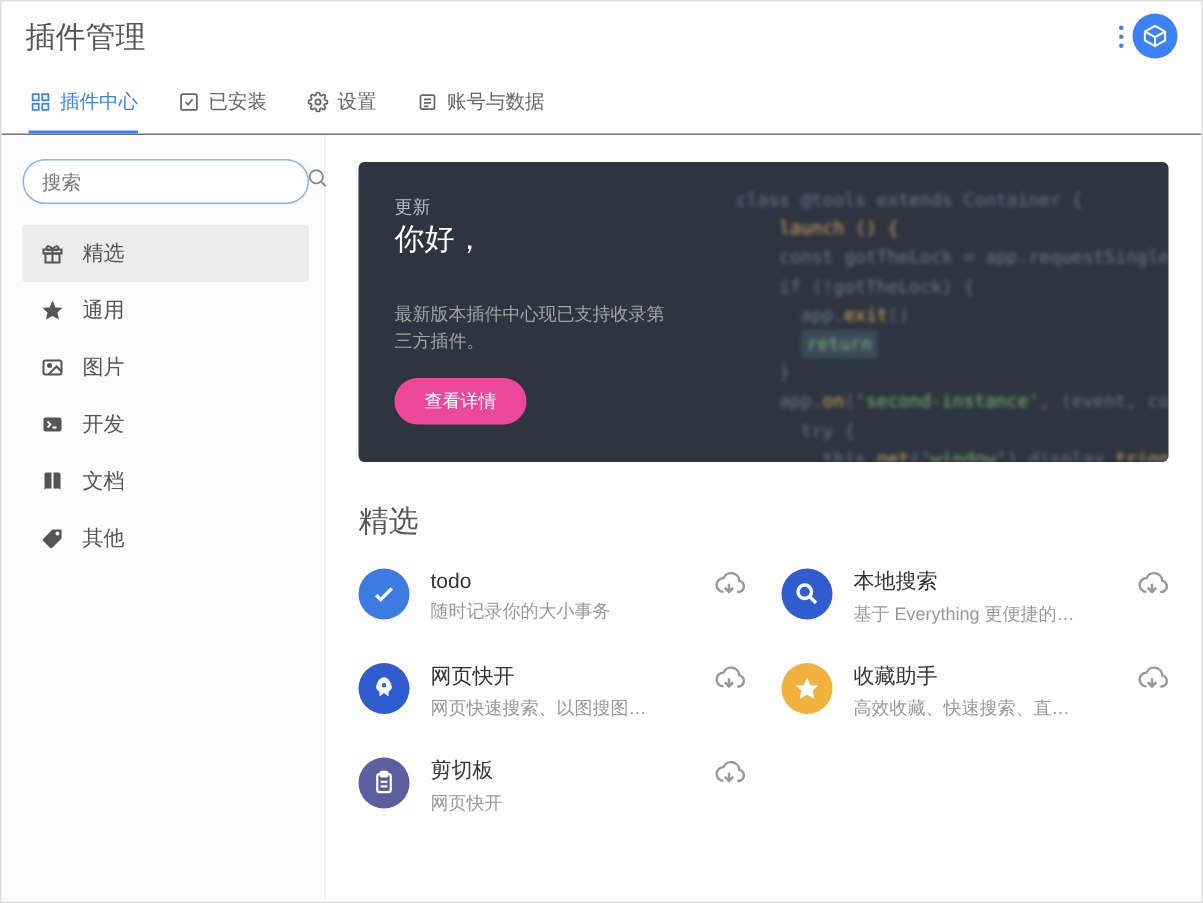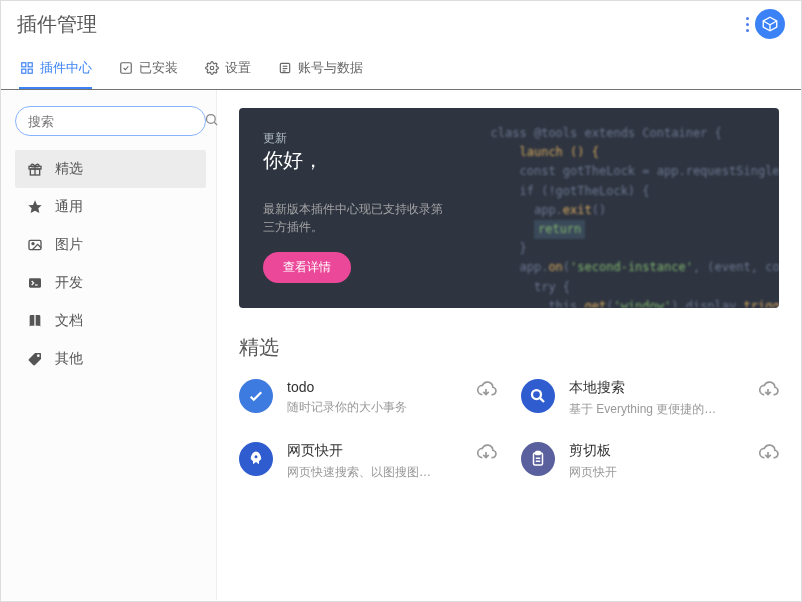--- a/index.html
+++ b/index.html
@@ -244,20 +244,35 @@
         <div class="card-body">
             <div class="card-title">网页快开</div>
             <div class="card-desc">网页快速搜索、以图搜图…</div>
           </div>
         <div class="card-dl"><svg width="22" height="22" viewBox="0 0 24 24" fill="none" stroke="currentColor" stroke-width="1.8">
               <path d="M8 17a5 5 0 0 1 0-10 6 6 0 0 1 11.5 2A4 4 0 0 1 18 17"></path>
               <path d="M12 11v6m-3-3 3 3 3-3"></path>
             </svg></div>
       </div>
       <div class="card">
+        <div class="card-icon" style="background:#f2b23e">
+            <svg width="18" height="18" viewBox="0 0 24 24" fill="#fff">
+              <polygon points="12,2 15,9 22,9.3 17,14 18.5,21 12,17.5 5.5,21 7,14 2,9.3 9,9"></polygon>
+            </svg>
+          </div>
+        <div class="card-body">
+            <div class="card-title">收藏助手</div>
+            <div class="card-desc">高效收藏、快速搜索、直…</div>
+          </div>
+        <div class="card-dl"><svg width="22" height="22" viewBox="0 0 24 24" fill="none" stroke="currentColor" stroke-width="1.8">
+              <path d="M8 17a5 5 0 0 1 0-10 6 6 0 0 1 11.5 2A4 4 0 0 1 18 17"></path>
+              <path d="M12 11v6m-3-3 3 3 3-3"></path>
+            </svg></div>
+      </div>
+      <div class="card">
         <div class="card-icon" style="background:#5a5f9e">
             <svg width="18" height="18" viewBox="0 0 24 24" fill="none" stroke="#fff" stroke-width="2">
               <rect x="6" y="4" width="12" height="16" rx="2"></rect>
               <rect x="9" y="2" width="6" height="4" rx="1" fill="#fff"></rect>
               <line x1="9" y1="11" x2="15" y2="11"></line>
               <line x1="9" y1="15" x2="15" y2="15"></line>
             </svg>
           </div>
         <div class="card-body">
             <div class="card-title">剪切板</div>

